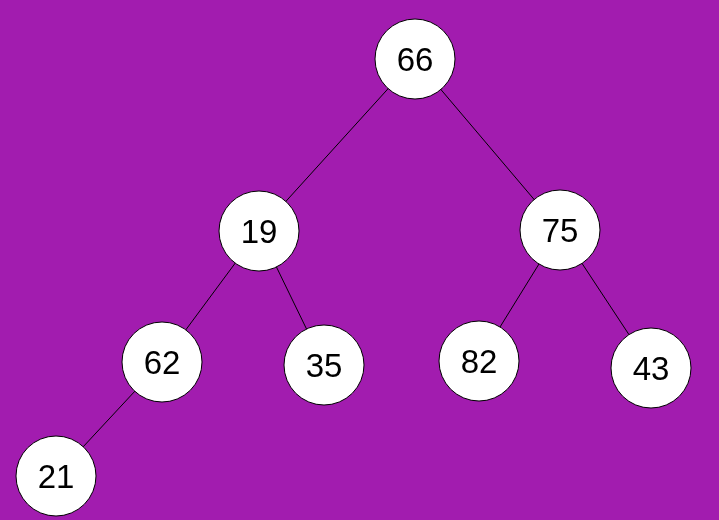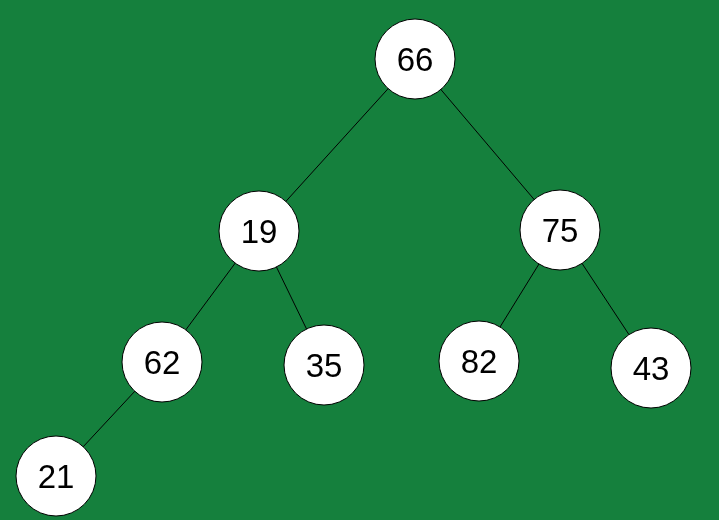--- a/index.html
+++ b/index.html
@@ -4,21 +4,21 @@
 <style>
   html, body {
     margin: 0;
     padding: 0;
     background: #ffffff;
   }
   .canvas {
     position: relative;
     width: 719px;
     height: 520px;
-    background: #15803d;
+    background: #a21caf;
     overflow: hidden;
   }
   svg {
     display: block;
   }
   svg text {
     font-family: "Liberation Sans", sans-serif;
     font-size: 33px;
     text-anchor: middle;
   }

